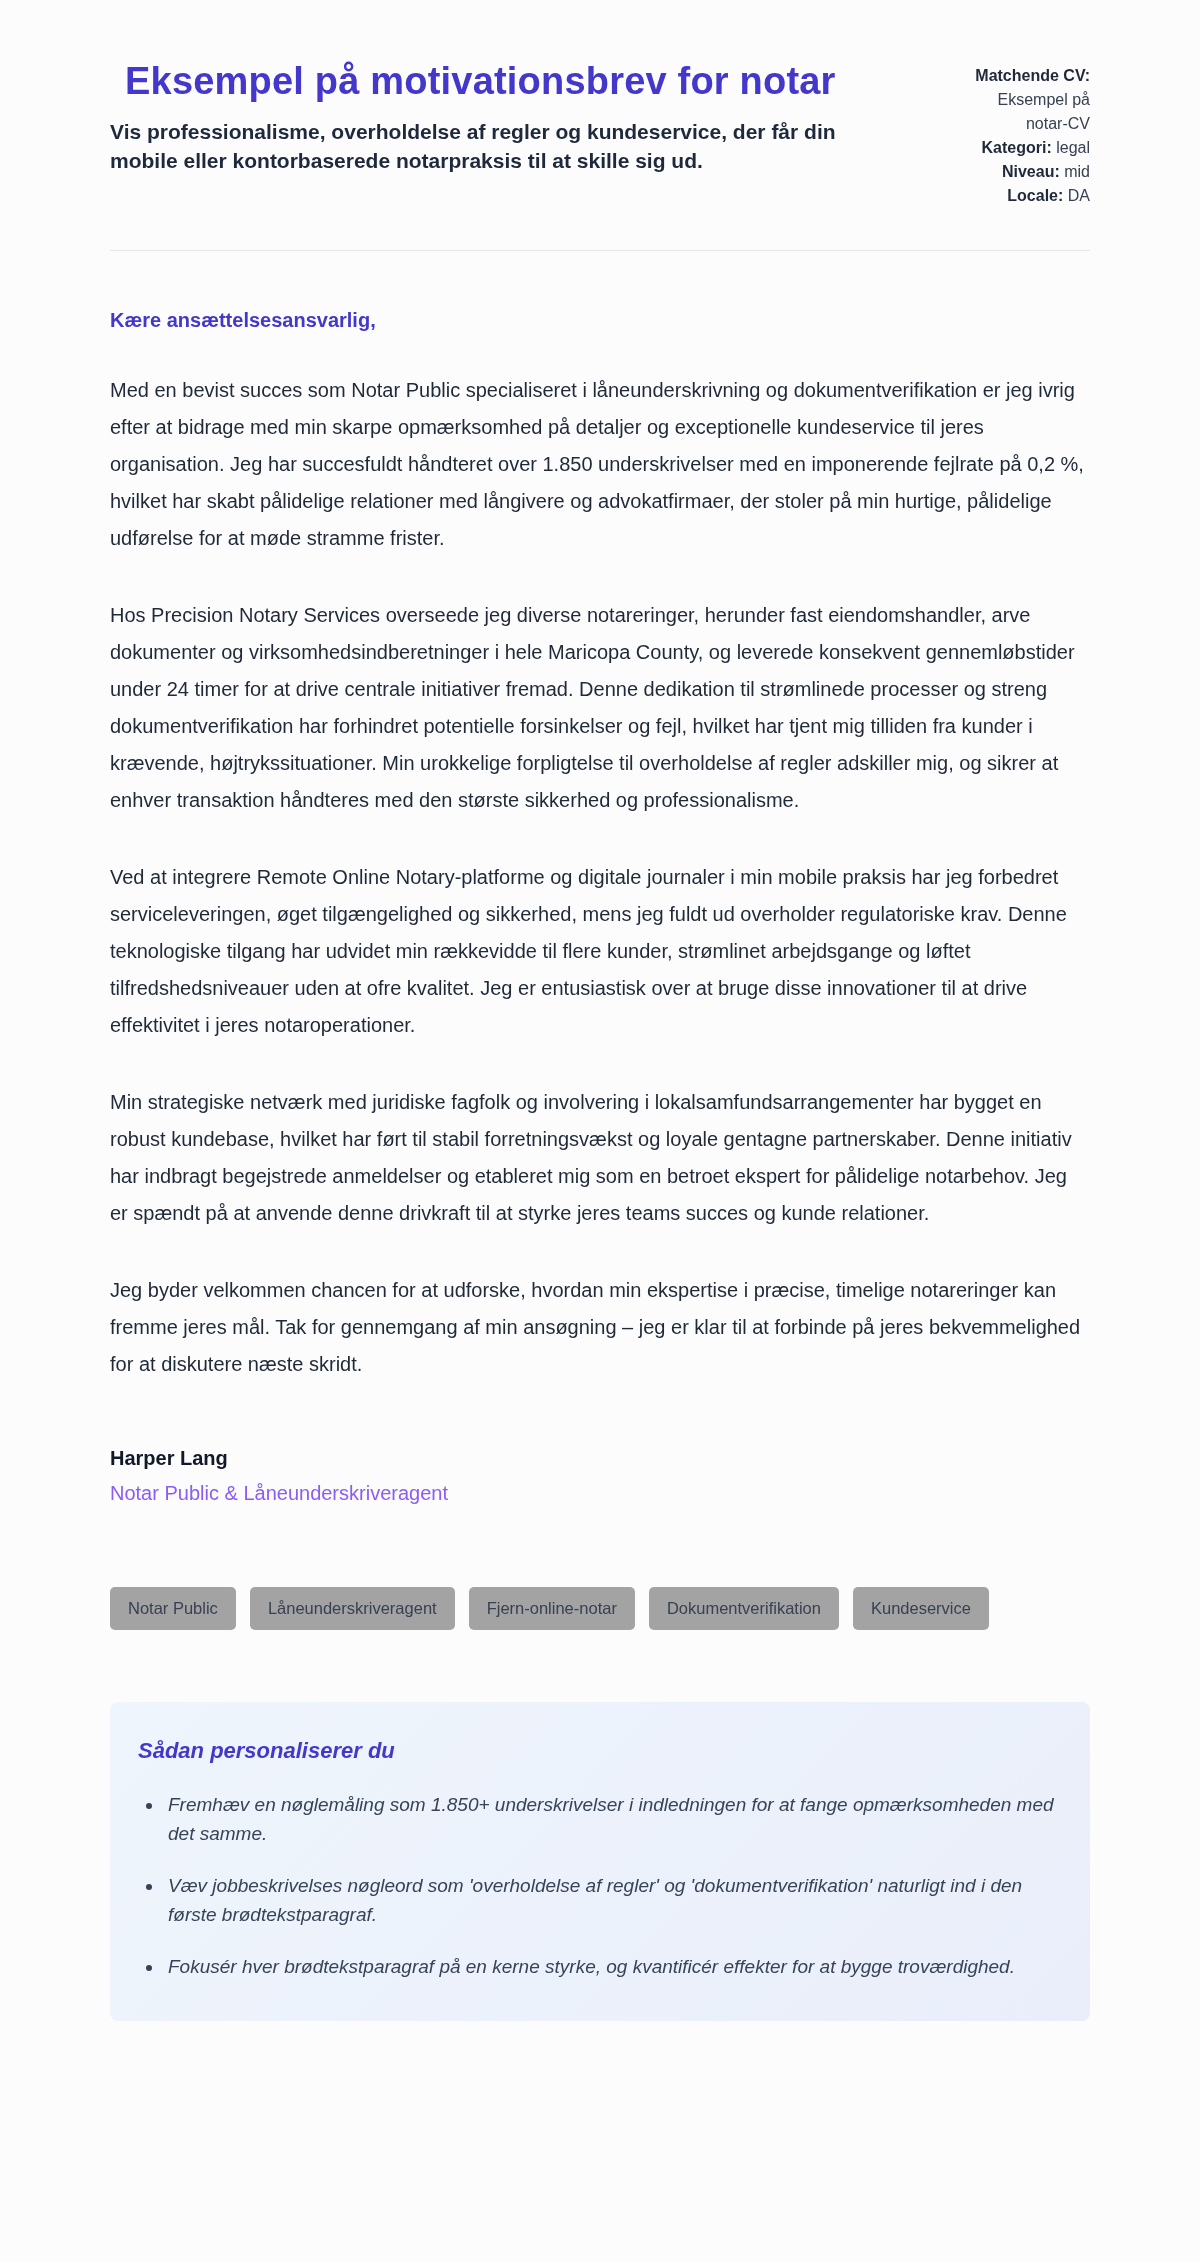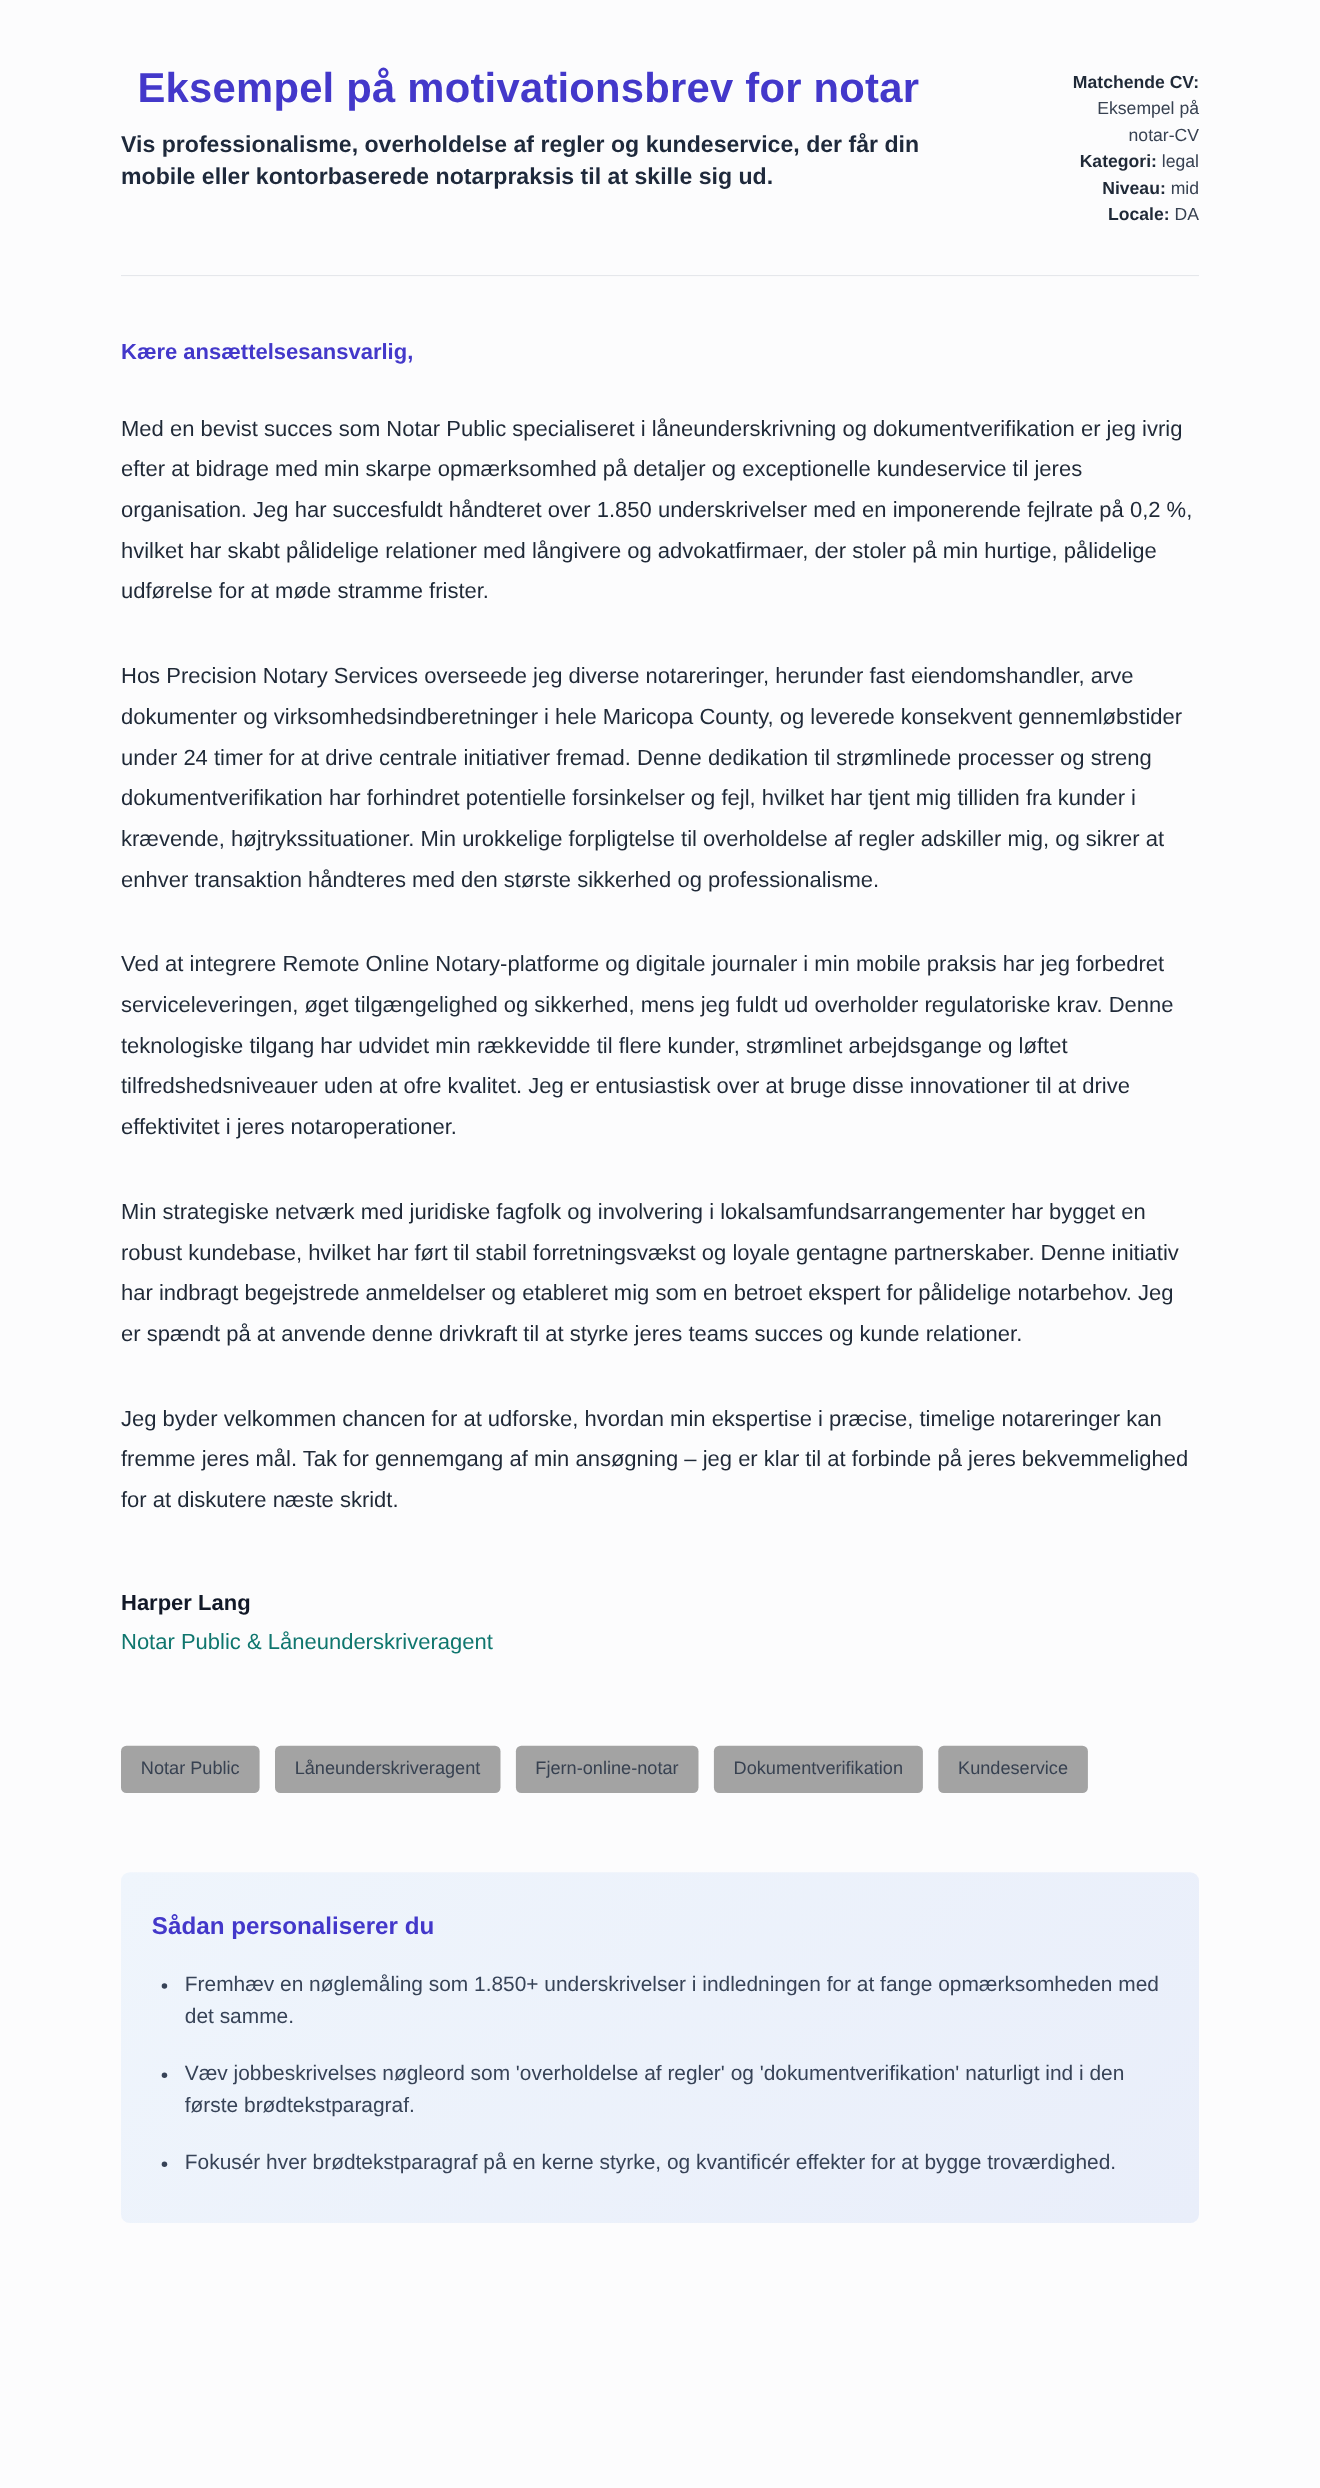--- a/index.html
+++ b/index.html
@@ -75,21 +75,21 @@
   .signature { margin-top: 64px; }
   .sig-name {
     margin: 0 0 12px;
     font-size: 20px;
     font-weight: 700;
     color: #111827;
   }
   .sig-role {
     margin: 0;
     font-size: 20px;
-    color: #0f766e;
+    color: #8b5cf6;
   }
 
   
   .tags {
     margin-top: 82px;
     display: flex;
     flex-wrap: wrap;
     gap: 14px;
   }
   .tag {
@@ -101,20 +101,21 @@
     border-radius: 5px;
     white-space: nowrap;
   }
 
   
   .tips {
     margin-top: 72px;
     background: linear-gradient(135deg, #eff5fc 0%, #e9eefa 100%);
     border-radius: 8px;
     padding: 36px 28px 40px;
+    font-style: italic;
   }
   .tips-title {
     margin: 0;
     font-size: 22px;
     font-weight: 700;
     color: #4338ca;
   }
   .tips-list {
     margin: 26px 0 0;
     padding-left: 26px;

